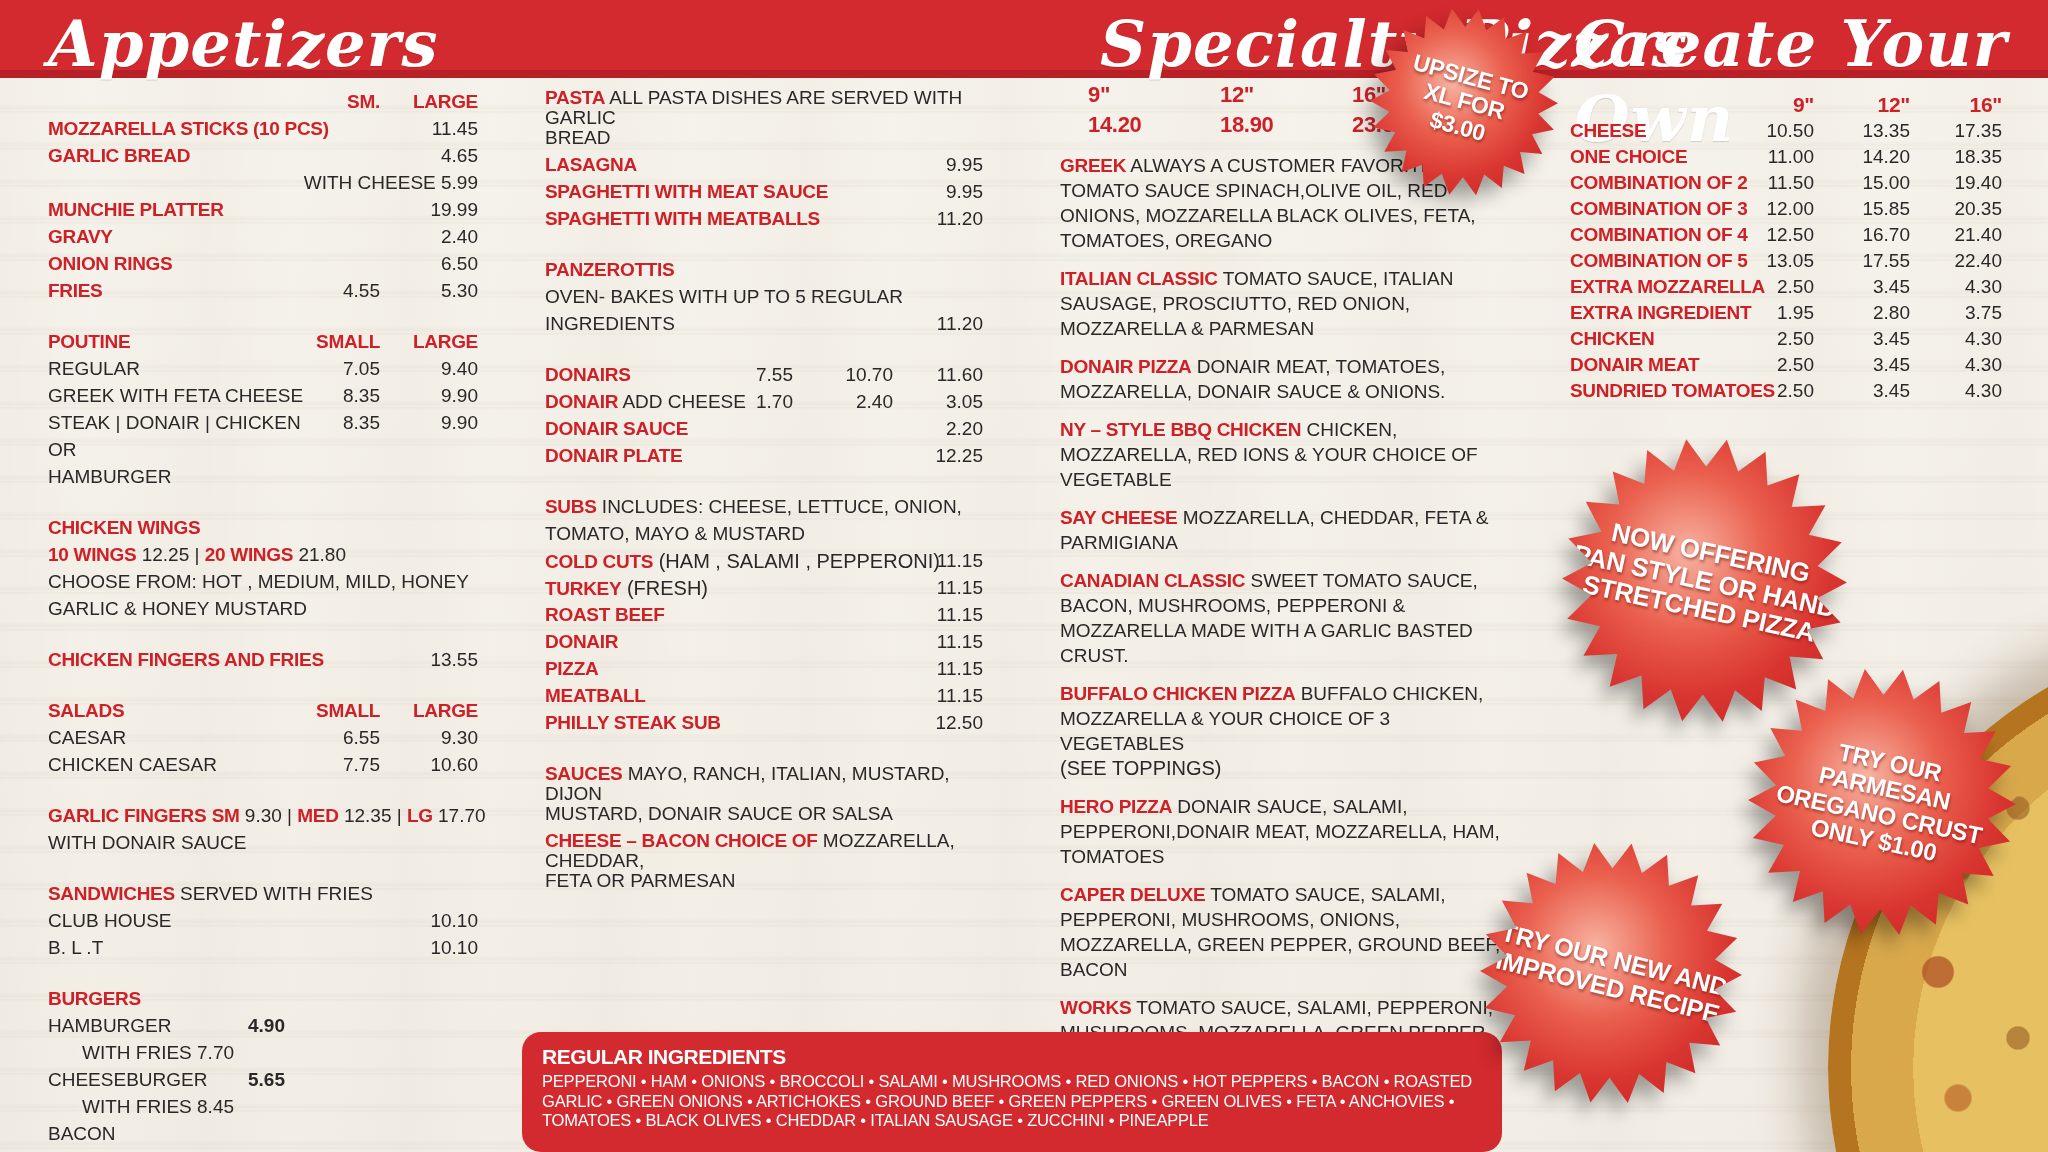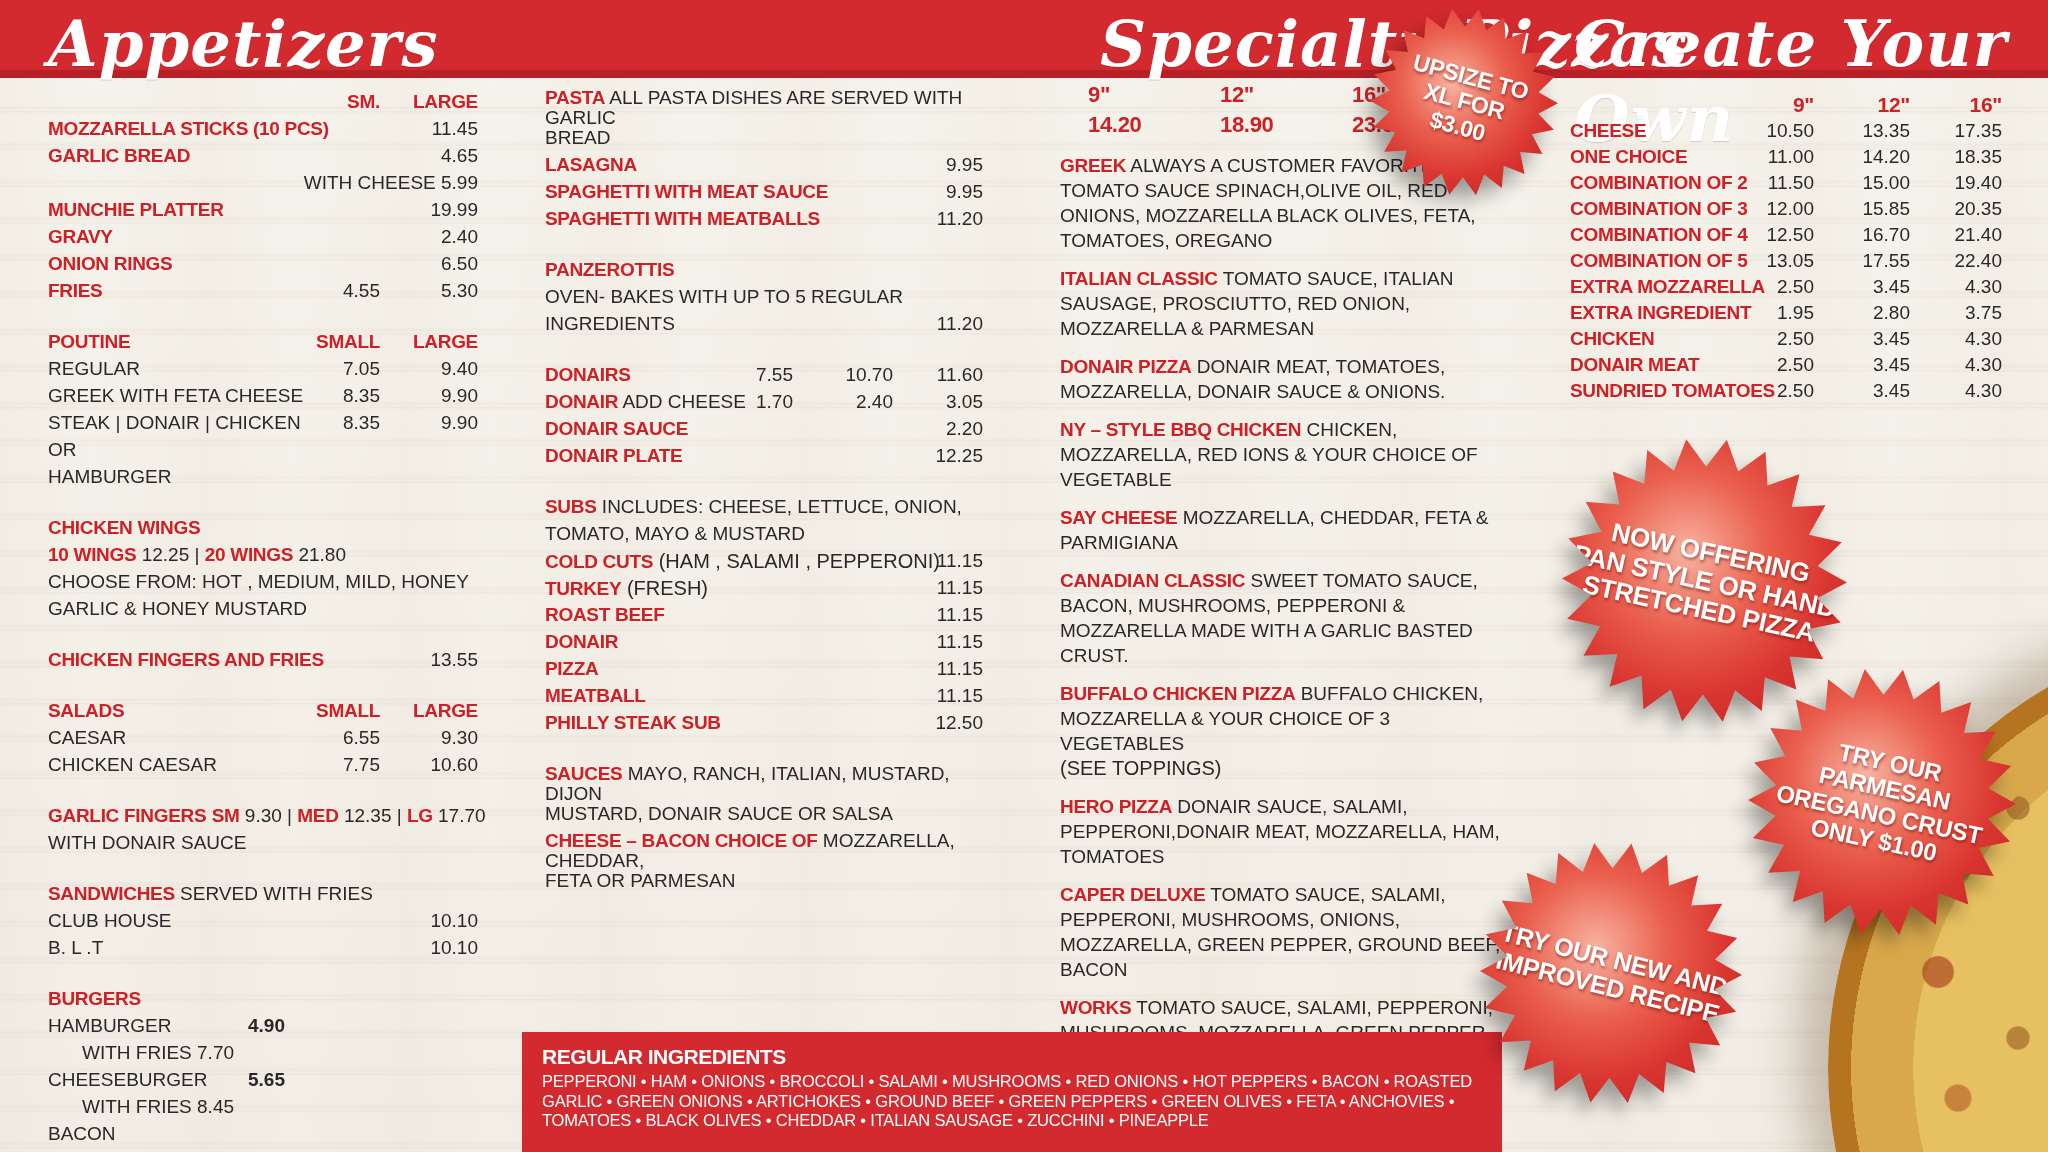--- a/index.html
+++ b/index.html
@@ -54,21 +54,21 @@
   .c-bp{display:inline-block;width:62px;font-weight:bold;}
   .c-bf{display:inline-block;margin-left:34px;}
   
   #col3 .sizes{padding-left:28px;font-size:22px;line-height:30px;min-height:30px;}
   .c-sz{display:inline-block;width:132px;}
   #col4 .hdr .price{font-size:21px;}
 
   
   #ingredients{
     position:absolute;left:522px;top:1032px;width:980px;height:120px;
-    background:var(--band-red);color:#fff;padding:13px 20px 10px 20px;
+    background:var(--band-red);color:#fff;padding:13px 20px 10px 20px;border-radius:19px;
   }
   #ingredients .ing-title{font-weight:700;font-size:21px;letter-spacing:-0.5px;margin-bottom:3px;}
   #ingredients .ing-body{font-size:16.5px;line-height:19.5px;letter-spacing:-0.2px;}
 
   
   .badge{position:absolute;filter:drop-shadow(-8px 12px 9px rgba(0,0,0,0.35));}
   .burst{
     width:100%;height:100%;
     background:radial-gradient(circle at 44% 40%, #f8b3a2 0%, #ea5f4d 34%, #d93530 62%, #c02023 100%);
     display:flex;align-items:center;justify-content:center;

